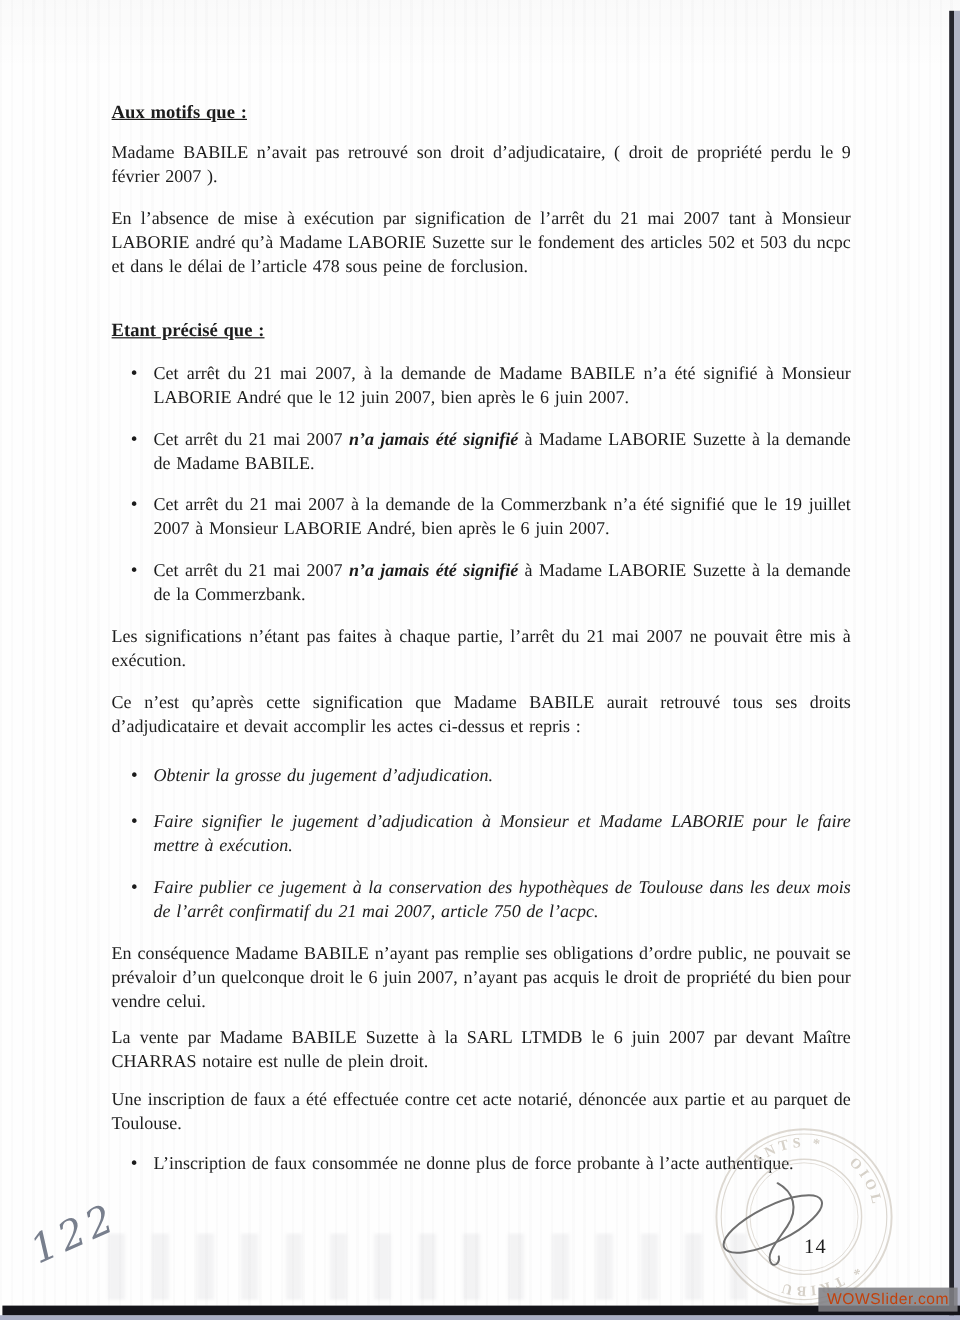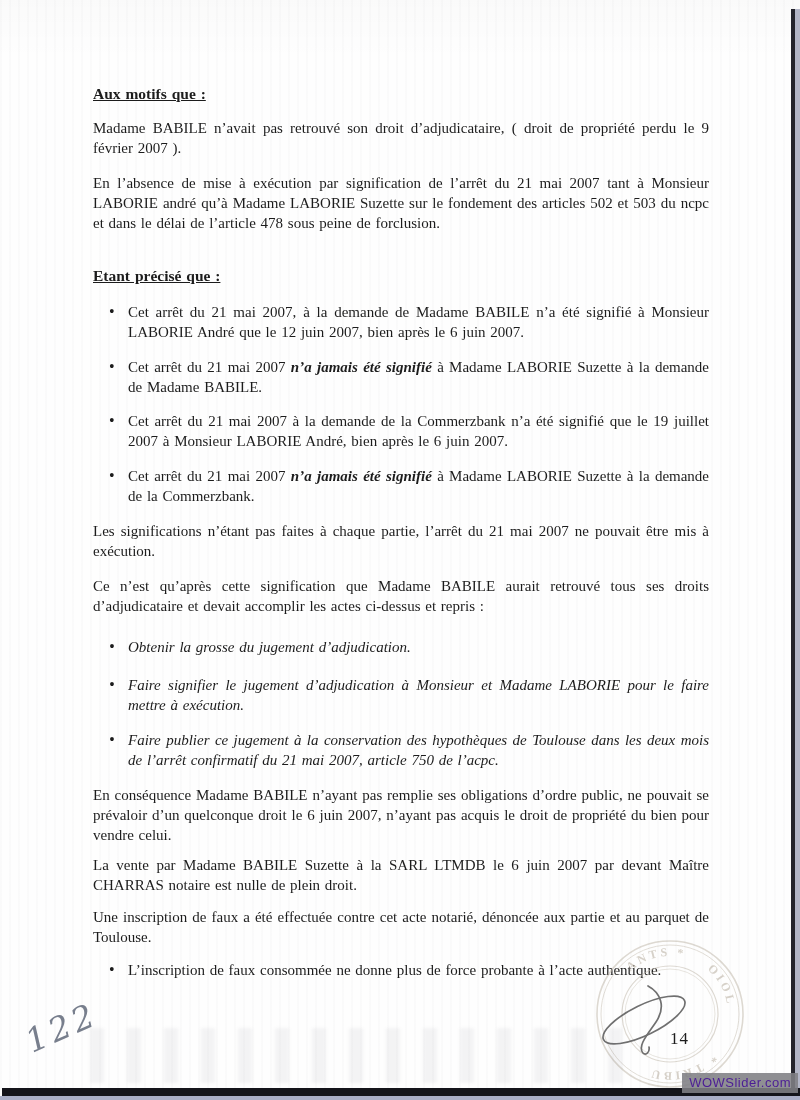--- a/index.html
+++ b/index.html
@@ -67,21 +67,21 @@
   .folio {
     position: absolute; left: 24px; top: 1008px;
     transform: rotate(-24deg);
     font-style: italic; font-size: 33px; color: #61697a;
     letter-spacing: 4px; opacity: 0.85;
     font-family: "DejaVu Serif", serif;
   }
   .watermark {
     position: absolute; right: 2px; bottom: 7px;
     background: rgba(128,128,132,0.88);
-    color: #4c1d95; font-family: "Liberation Sans", sans-serif;
+    color: #c2410c; font-family: "Liberation Sans", sans-serif;
     font-size: 13px; padding: 2px 7px 3px 7px; text-decoration: none;
     letter-spacing: 0.5px;
   }
 </style>
 </head>
 <body>
 
 <div class="slide">
 
   <div class="content">

